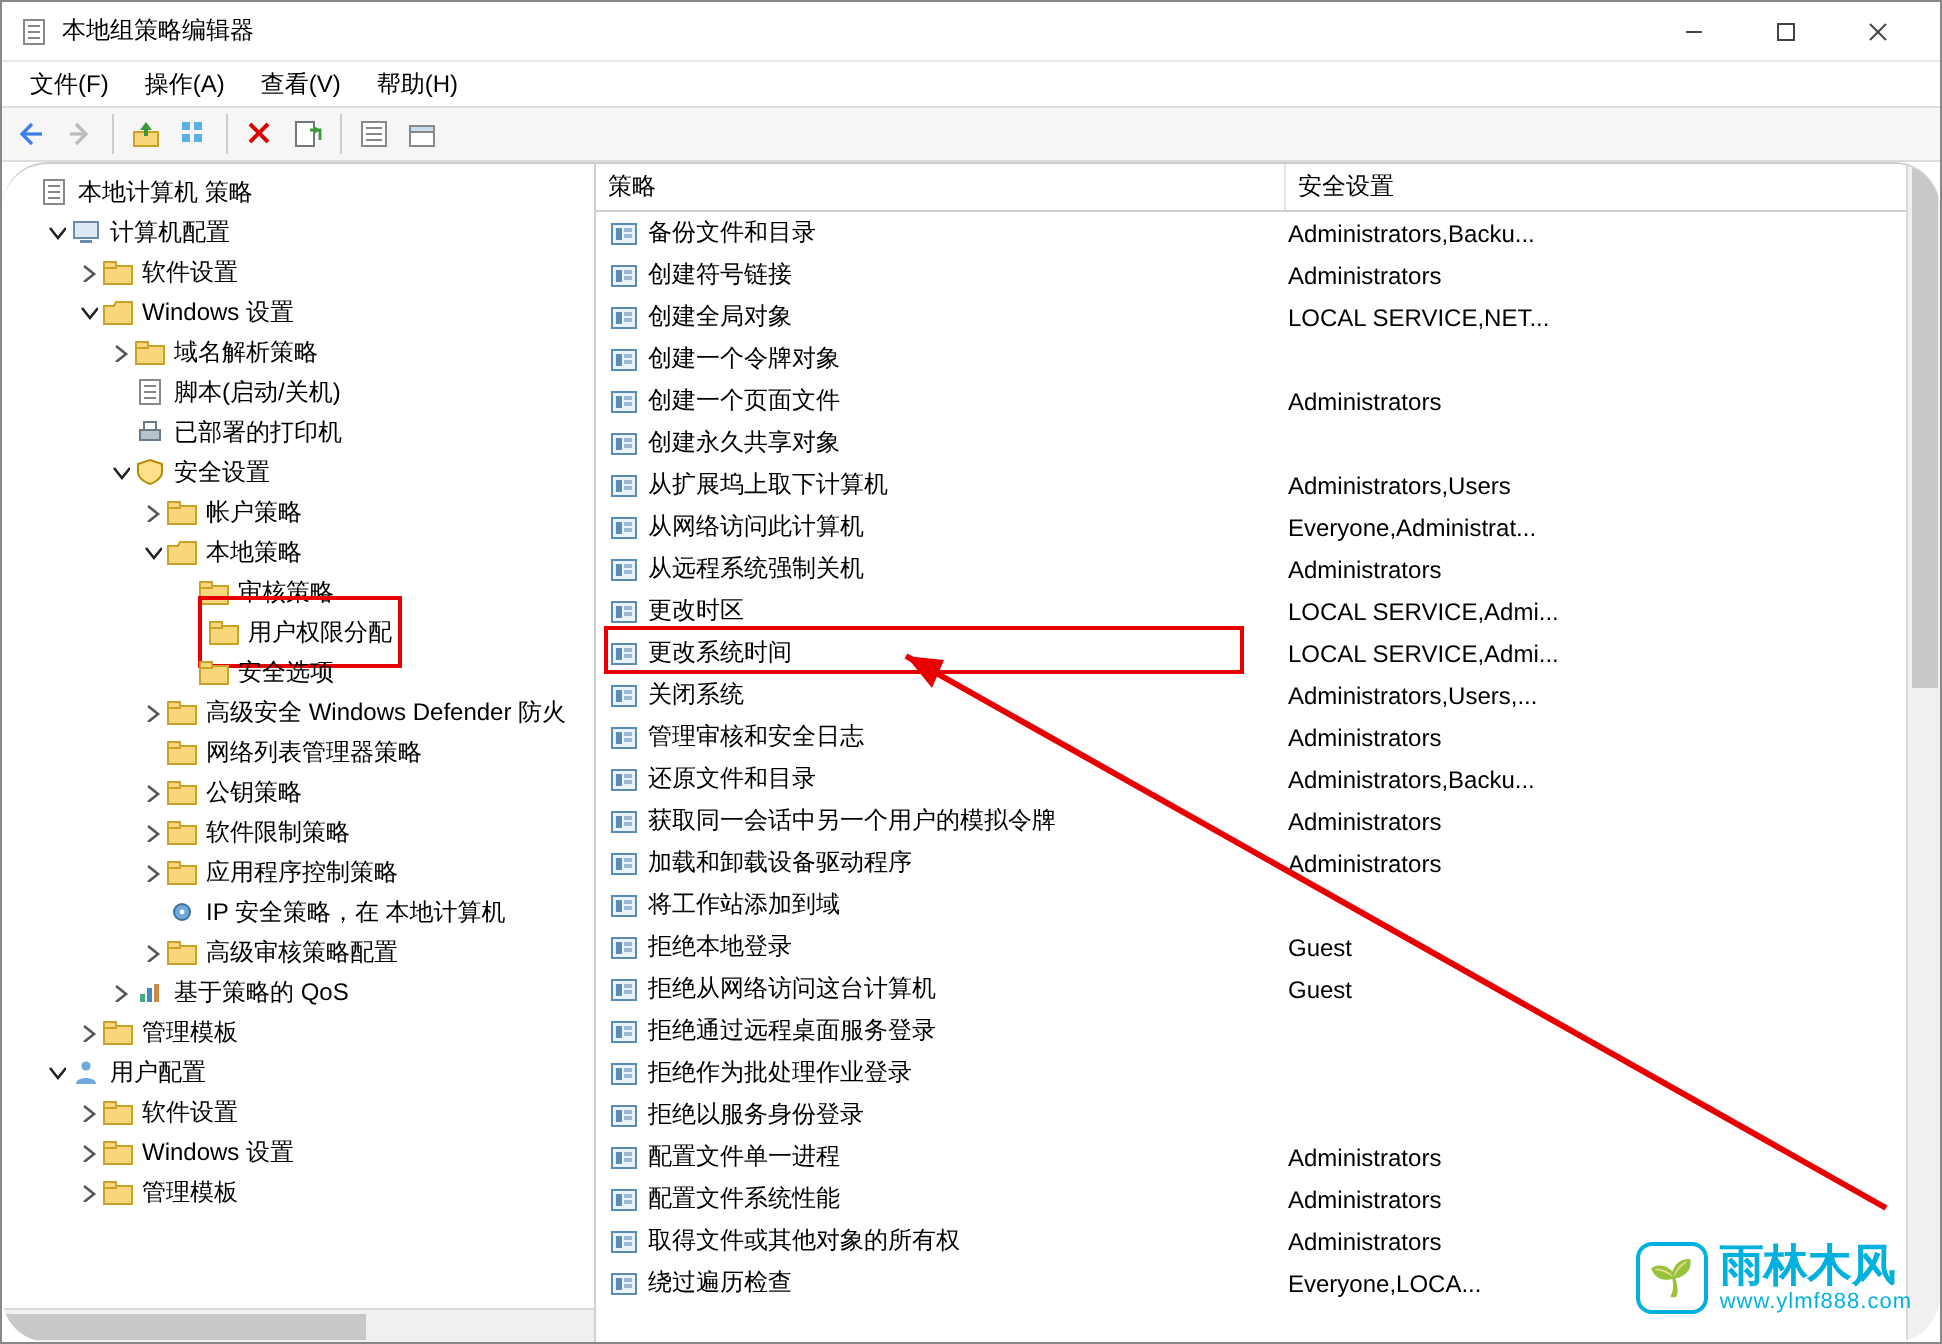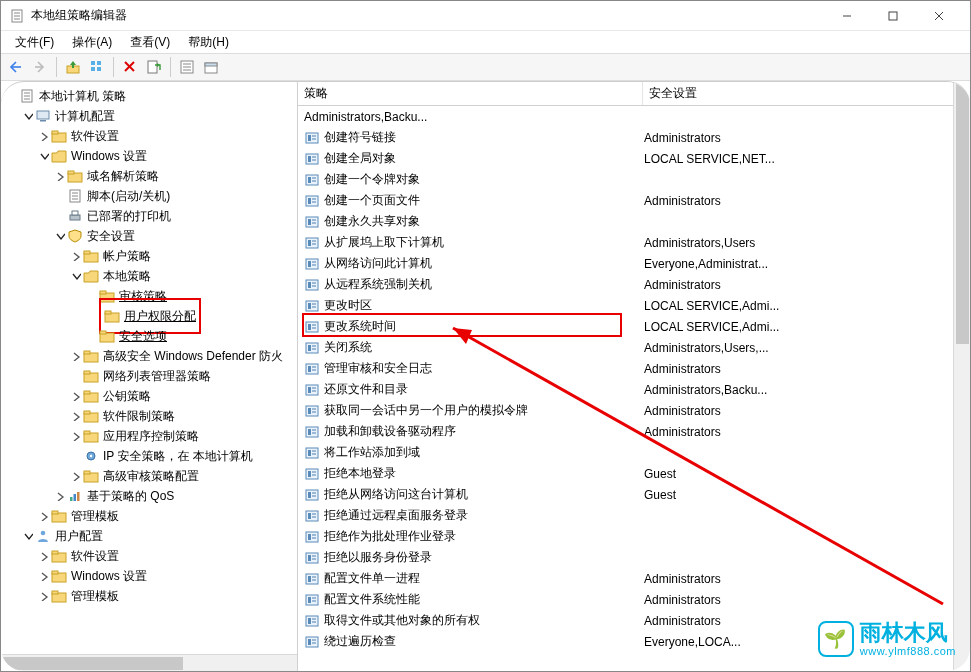--- a/index.html
+++ b/index.html
@@ -17,21 +17,21 @@
   .tool-btn { width: 22px; height: 22px; display: flex; align-items: center; justify-content: center; border: 1px solid transparent; }
   .tool-sep { width: 1px; height: 20px; background: #ccc; margin: 0 3px; }
   .content { flex: 1 1 auto; display: flex; overflow: hidden; border-top: 1px solid #ccc; border-radius: 23px; }
   .tree-pane { width: 297px; border-right: 1px solid #d0d0d0; overflow: hidden; position: relative; }
   .tree-inner { padding: 4px 0 0 4px; line-height: 20px; }
   .tree-row { display: flex; align-items: center; height: 20px; white-space: nowrap; }
   .tw { display: inline-flex; width: 14px; justify-content: center; color: #555; }
   .tw svg { width: 9px; height: 9px; }
   .ic { width: 16px; height: 16px; margin-right: 4px; display: inline-flex; align-items: center; justify-content: center; }
   .ind1 { padding-left: 0; } .ind2 { padding-left: 16px; } .ind3 { padding-left: 32px; }
-  .ind4 { padding-left: 48px; } .ind5 { padding-left: 64px; } .ind6 { padding-left: 80px; text-decoration: underline; }
+  .ind4 { padding-left: 48px; } .ind5 { padding-left: 64px; } .ind6 { padding-left: 80px; }
   .highlight-red { border: 2px solid #e80000; padding: 16px 3px; height: 20px; }
   .tree-hscroll { position: absolute; bottom: 0; left: 0; right: 0; height: 17px; background: #f0f0f0; border-top: 1px solid #d9d9d9; }
   .tree-hscroll::before { content: ""; position: absolute; left: 2px; top: 2px; width: 180px; height: 13px; background: #c8c8c8; border-radius: 0; }
   .list-pane { flex: 1 1 auto; display: flex; flex-direction: column; overflow: hidden; position: relative; }
   .list-header { height: 24px; display: flex; align-items: stretch; border-bottom: 1px solid #d0d0d0; background: #fff; }
   .list-header .col { display: flex; align-items: center; padding: 0 6px; border-right: 1px solid #e4e4e4; font-weight: normal; }
   .list-body { flex: 1 1 auto; overflow: hidden; position: relative; }
   .list-row { display: flex; align-items: center; height: 21px; }
   .list-cell-policy { width: 340px; display: flex; align-items: center; padding-left: 6px; white-space: nowrap; }
   .list-cell-sec { flex: 1 1 auto; padding-left: 6px; white-space: nowrap; overflow: hidden; text-overflow: ellipsis; }
@@ -543,20 +543,28 @@
     </div>
 
     <div class="list-pane">
       <div class="list-header">
         <div class="col" style="width:345px">策略</div>
         <div class="col" style="flex:1">安全设置</div>
       </div>
       <div class="list-body" id="list-body">
 
         <div class="list-row">
+            <div class="list-cell-policy">
+              <span class="policy-icon">
+                <svg width="16" height="16">
+                  <use href="#i-policy"></use>
+                </svg>
+              </span>
+              <span>备份文件和目录</span>
+            </div>
             <div class="list-cell-sec">Administrators,Backu...</div>
           </div>
           <div class="list-row">
             <div class="list-cell-policy">
               <span class="policy-icon">
                 <svg width="16" height="16">
                   <use href="#i-policy"></use>
                 </svg>
               </span>
               <span>创建符号链接</span>

